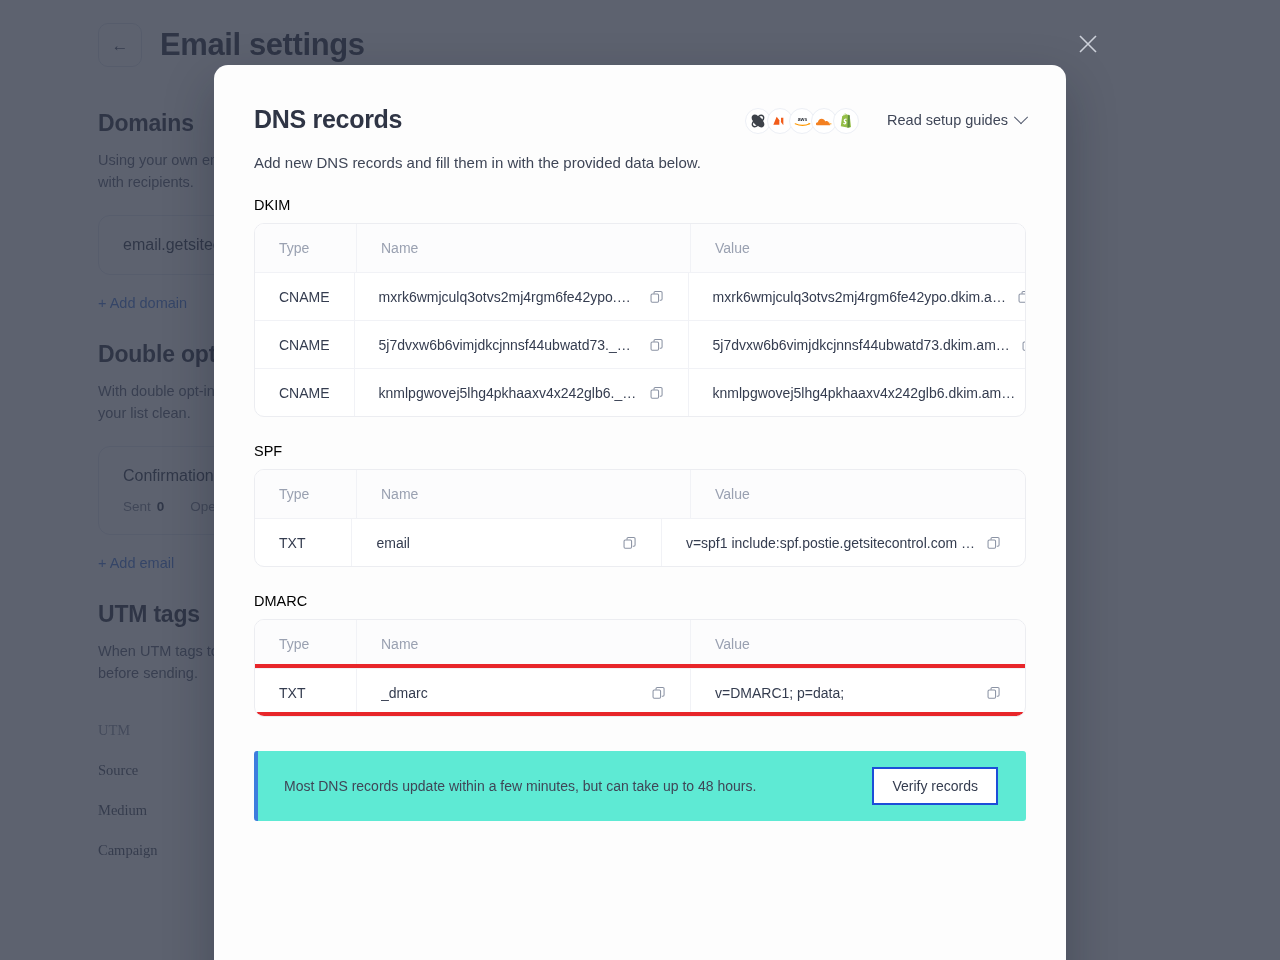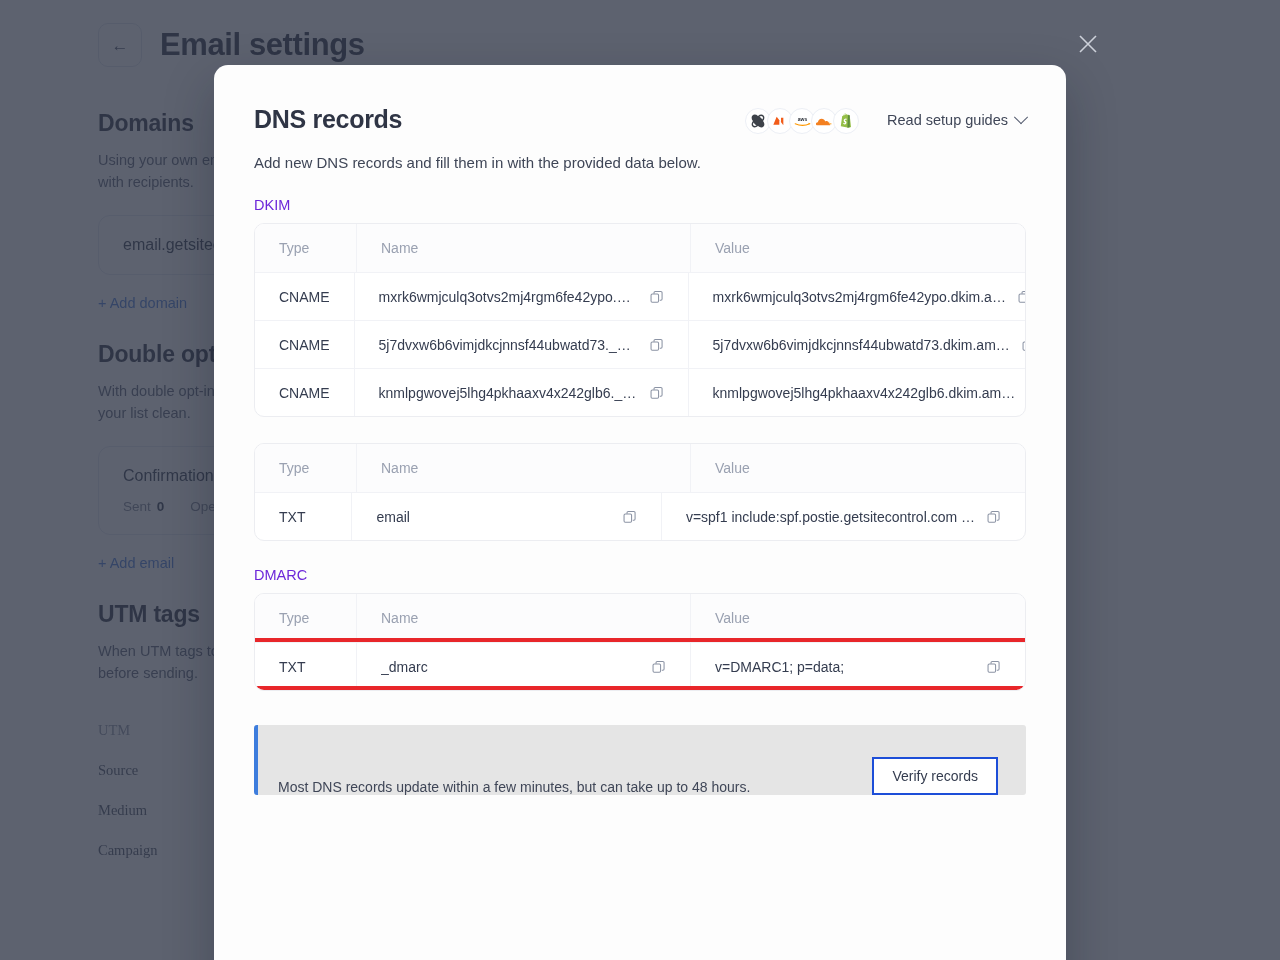--- a/index.html
+++ b/index.html
@@ -88,21 +88,21 @@
 
   .guides {
     margin-left: 18px; font-size: 14.5px; color: #3f4657;
     display: flex; align-items: center; gap: 8px; cursor: pointer; white-space: nowrap;
   }
   .chev { width: 10px; height: 10px; border-right: 1.7px solid #555d70; border-bottom: 1.7px solid #555d70;
           transform: rotate(45deg) translate(-2px,-2px); }
 
   
   .rec-block { margin-top: 26px; }
-  .rec-label { font-size: 14.5px; color: #6d28d9; margin-bottom: 10px; }
+  .rec-label { font-size: 14.5px; color: #000000; margin-bottom: 10px; }
 
   .rtable {
     border: 1px solid #ecedf1; border-radius: 10px; overflow: hidden; background: #fff;
   }
   .rrow { display: flex; align-items: center; height: 48px; border-top: 1px solid #f1f2f6; }
   .rrow:first-child { border-top: none; }
   .rrow.head { height: 48px; background: #fcfcfd; }
   .rcell { display: flex; align-items: center; height: 100%; padding: 0 24px; font-size: 14px; color: #343c4f; }
   .rcell.sep { border-left: 1px solid #f1f2f6; }
   .c-type { width: 101px; padding-left: 24px; }
@@ -113,23 +113,23 @@
   .copy-btn { flex: 0 0 auto; margin-left: 12px; cursor: pointer; display: flex; }
 
   .rtable.highlight { position: relative; }
   #dmarc-row-highlight {
     position: absolute; left: -4px; right: -4px; top: 44px; height: 52px;
     border: 4px solid #e8262a; border-radius: 3px; pointer-events: none;
   }
 
   
   .banner {
-    margin-top: 34px; display: flex; align-items: flex-end;
-    background: #e5e5e5; border-left: 4px solid #3d7ddd; border-radius: 3px;
-    height: 70px; padding: 0 28px 0 20px; justify-content: space-between;
+    margin-top: 34px; display: flex; align-items: center;
+    background: #5eead4; border-left: 4px solid #3d7ddd; border-radius: 3px;
+    height: 70px; padding: 0 28px 0 26px; justify-content: space-between;
   }
   .banner-text { font-size: 14px; color: #3f4657; }
   .verify-btn {
     border: 2px solid #1d4ed8; background: #fff; border-radius: 0;
     height: 38px; padding: 0 18px; font-size: 14px; color: #343c4f;
     font-family: "Liberation Sans", sans-serif; cursor: pointer;
   }
 </style>
 </head>
 <body>
@@ -330,20 +330,21 @@
         </div>
         <div class="rcell c-value sep">
           <span class="celltext">knmlpgwovej5lhg4pkhaaxv4x242glb6.dkim.am…</span>
 
         </div>
       </div>
     </div>
   </div>
 
   <div class="rec-block">
+    <div class="rec-label">SPF</div>
     <div class="rtable">
       <div class="rrow head">
         <div class="rcell c-type">Type</div>
         <div class="rcell c-name sep">
             <span>Name</span>
           </div>
         <div class="rcell c-value sep">
             <span>Value</span>
           </div>
       </div>

